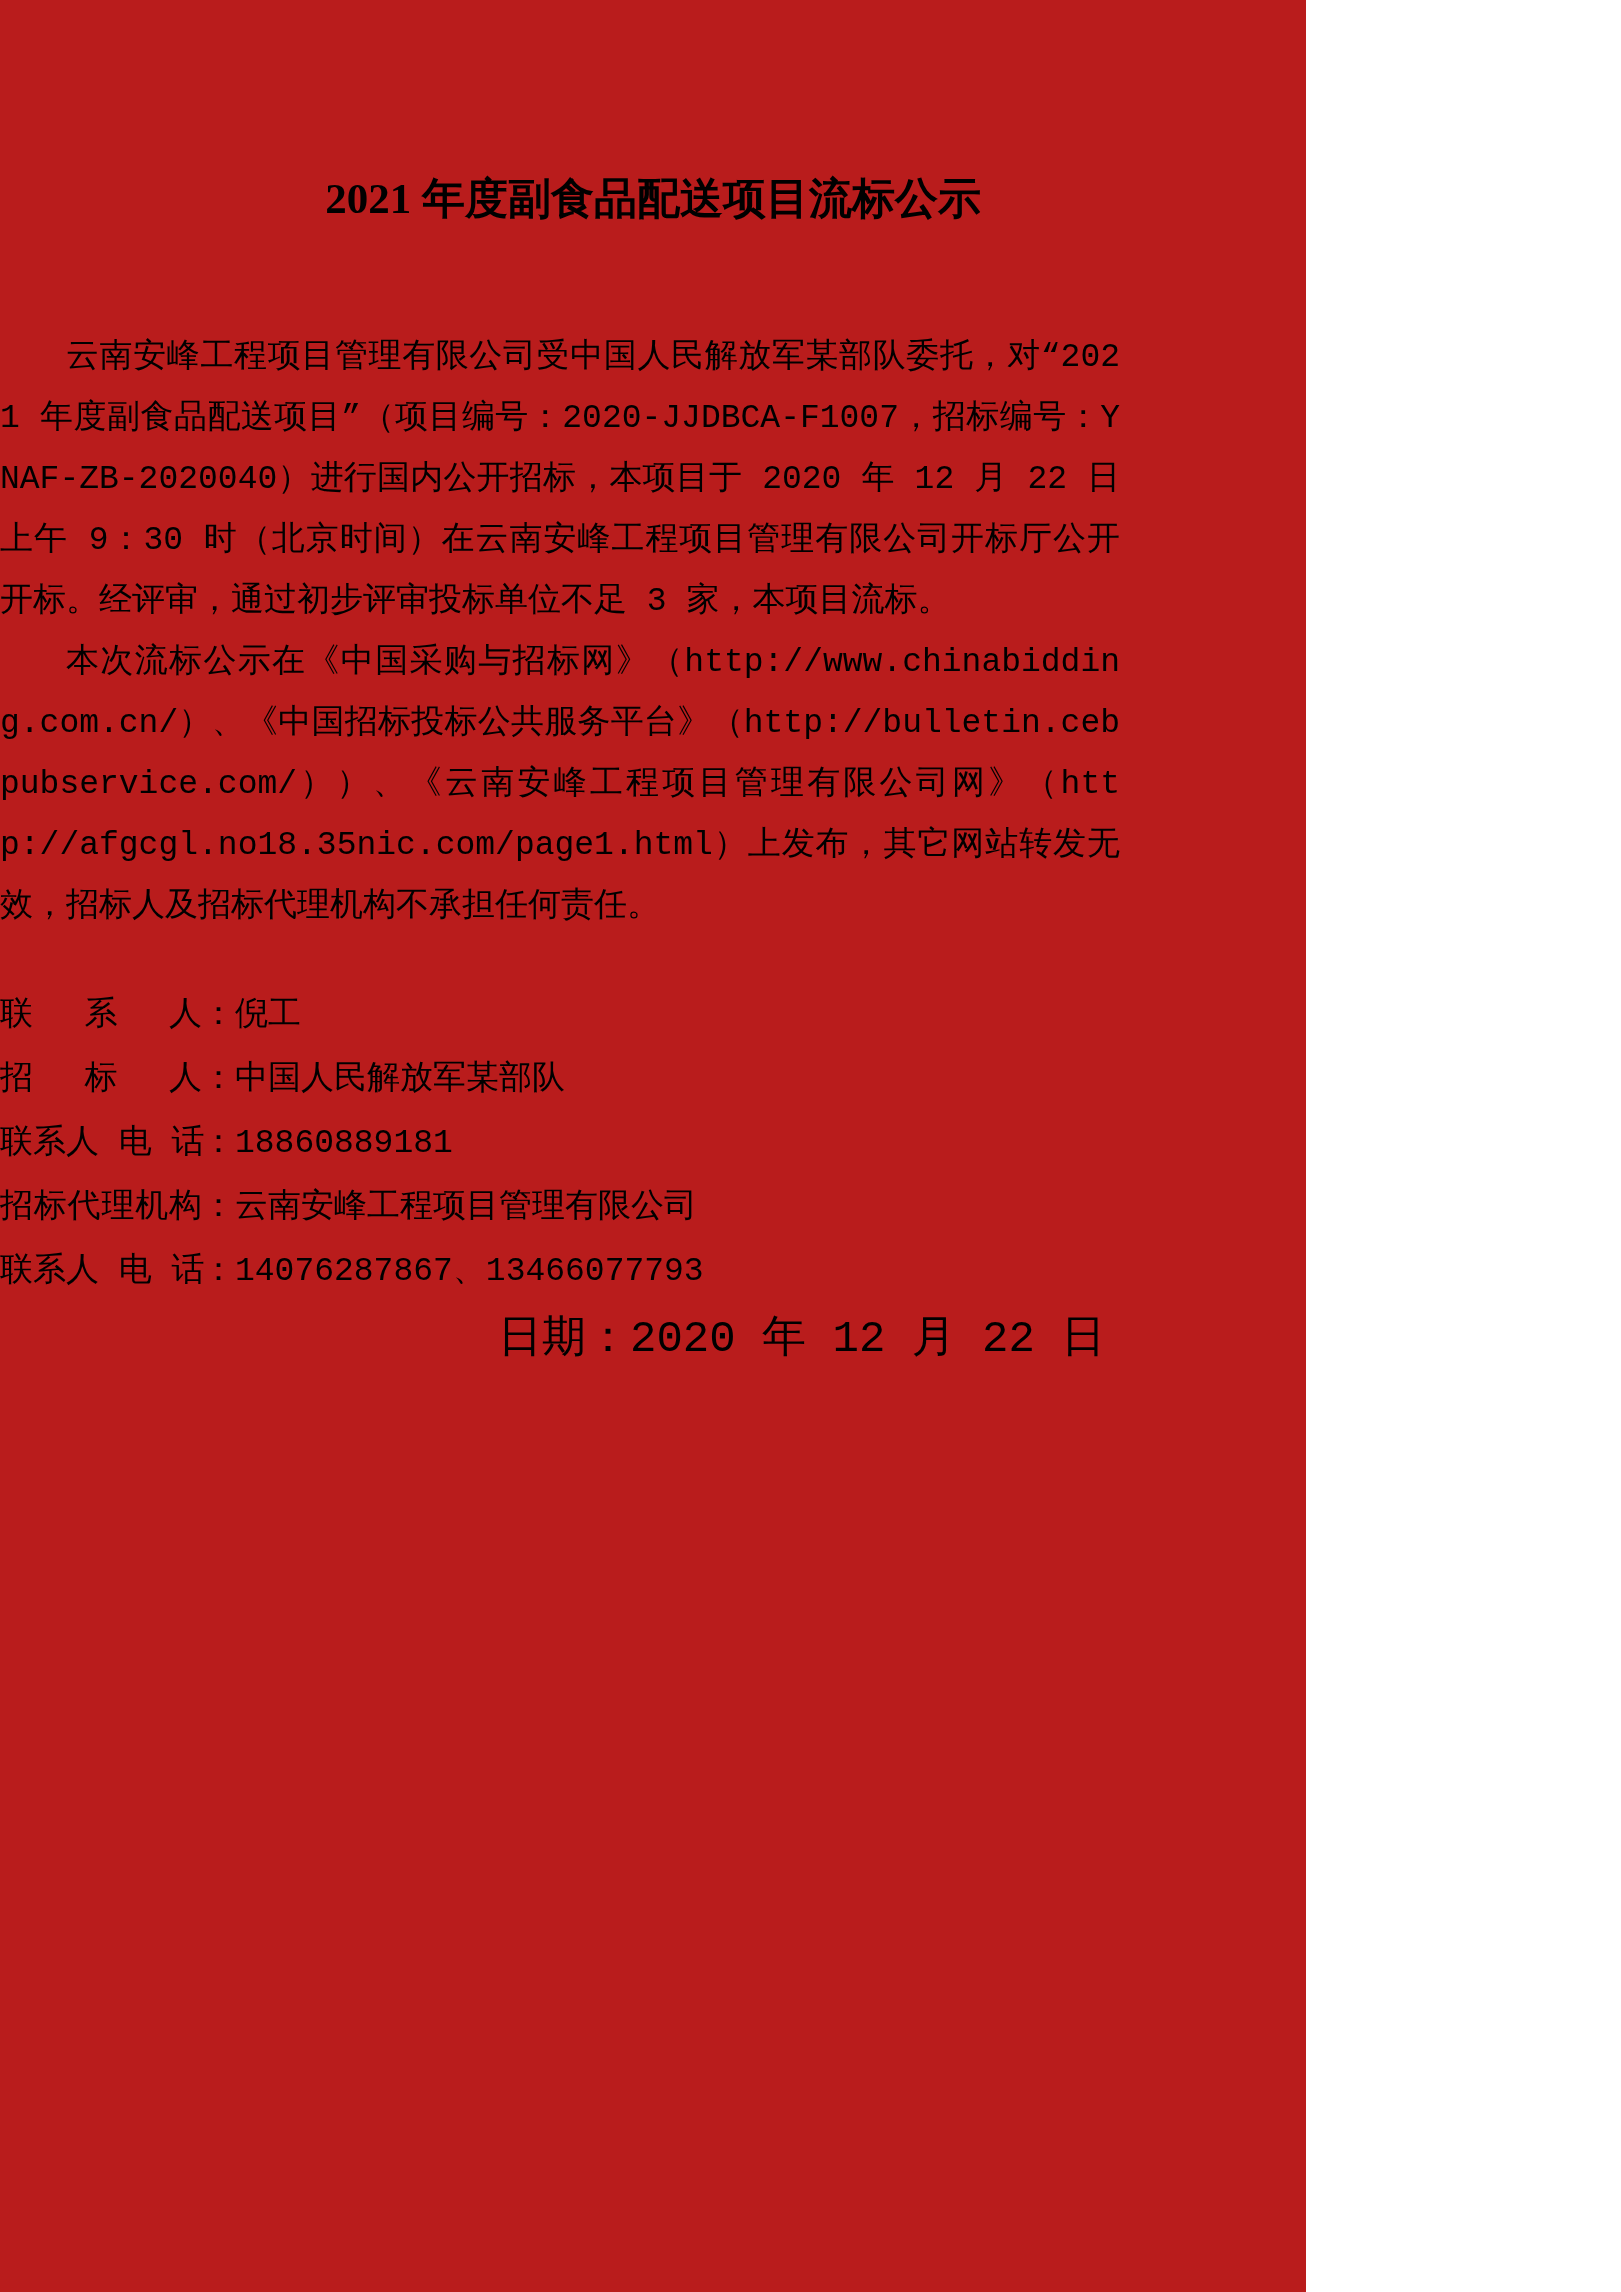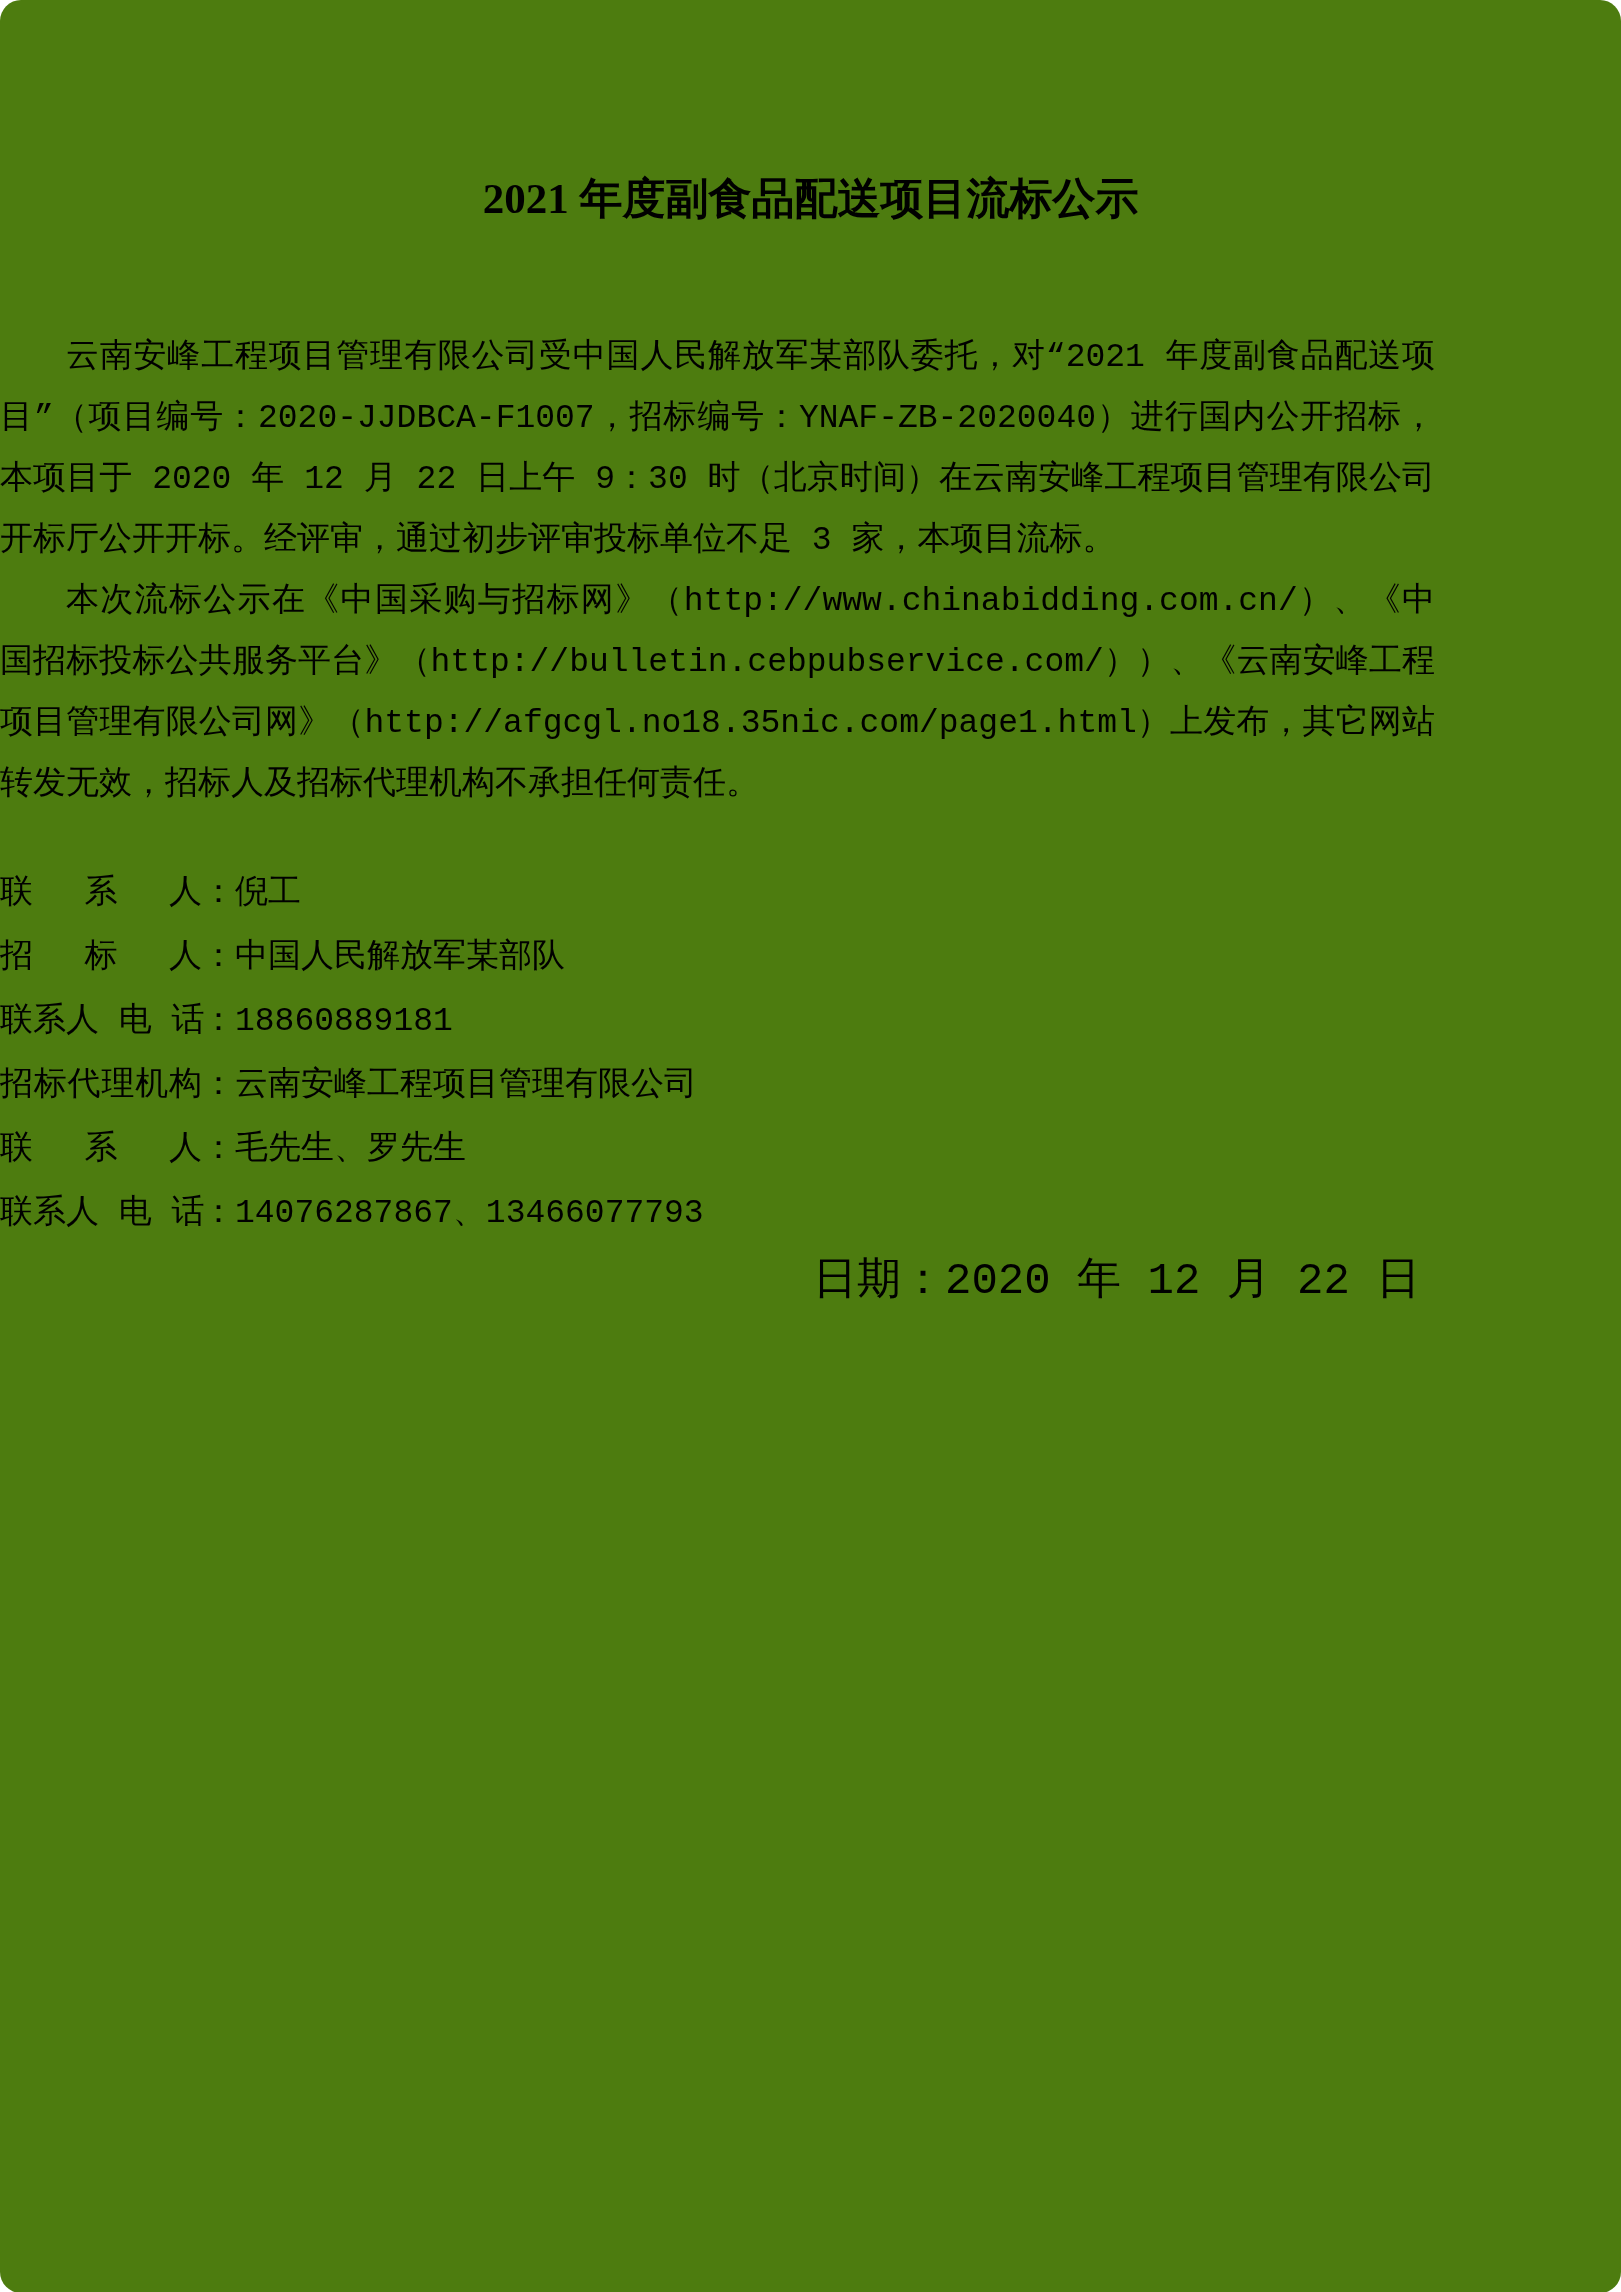--- a/index.html
+++ b/index.html
@@ -2,27 +2,26 @@
 <html><head>
 <meta charset="utf-8">
 <style>
   html, body {
     margin: 0;
     padding: 0;
     background: #ffffff;
   }
   .page {
     position: relative;
-    width: 1621px;
+    width: 1306px;
     height: 2293px;
-    background: #4d7c0f;
+    background: #b91c1c;
     color: #000000;
     overflow: hidden;
     font-family: "Liberation Mono", "DejaVu Sans Mono", monospace;
-    border-radius: 21px;
   }
   .doc-title {
     margin: 0;
     padding-top: 173px;
     text-align: center;
     font-family: "Liberation Serif", "DejaVu Serif", serif;
     font-weight: bold;
     font-size: 43px;
     line-height: 1.2;
     color: #000000;
@@ -92,23 +91,20 @@
 
       <div class="info-row">
         <span class="info-label">联系人 电 话</span><span>：</span><span class="info-value">18860889181</span>
       </div>
 
       <div class="info-row">
         <span class="info-label">招标代理机构</span><span>：</span><span class="info-value">云南安峰工程项目管理有限公司</span>
       </div>
 
 
-      <div class="info-row">
-        <span class="info-label">联系人</span><span>：</span><span class="info-value">毛先生、罗先生</span>
-      </div>
 
       <div class="info-row">
         <span class="info-label">联系人 电 话</span><span>：</span><span class="info-value">14076287867、13466077793</span>
       </div>
 
 
     </div>
 
     <div class="date-line">日期：2020 年 12 月 22 日</div>
 

